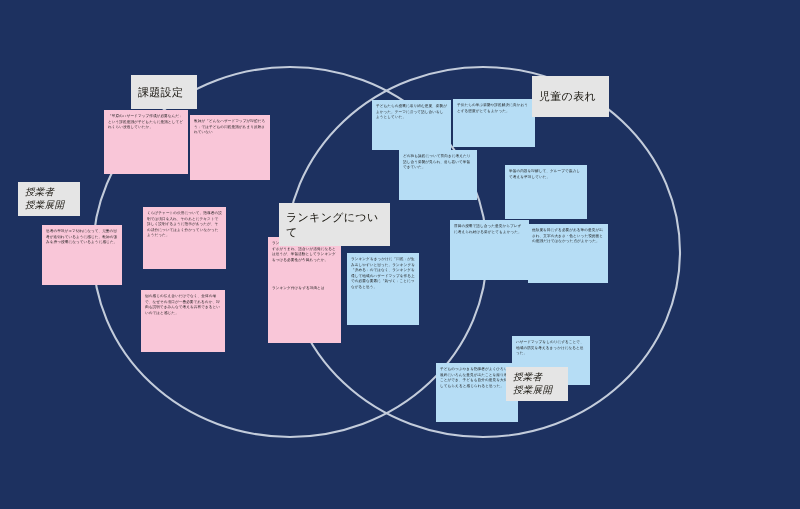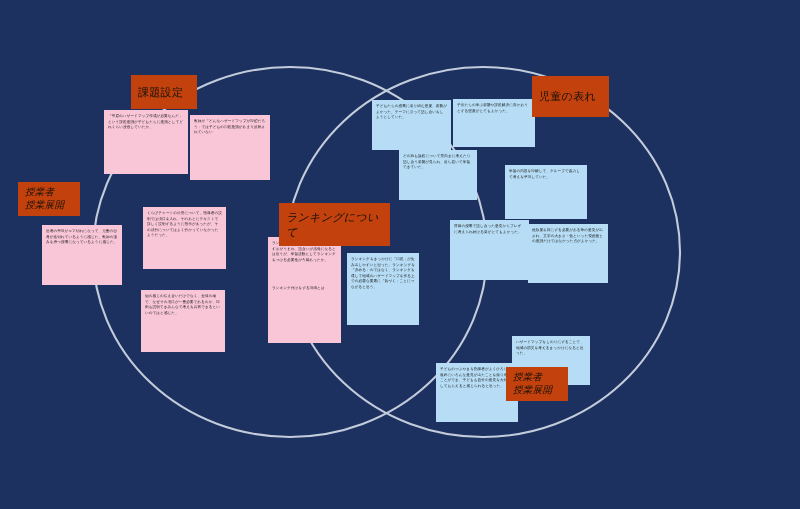--- a/index.html
+++ b/index.html
@@ -42,21 +42,21 @@
   }
   .note.pink {
     background: #f9c6d8;
   }
   .note.blue {
     background: #b6ddf5;
   }
   .label {
     position: absolute;
     box-sizing: border-box;
-    background: #c2410c;
+    background: #e5e5e5;
     color: #14110a;
     font-size: 11px;
     line-height: 1.35;
     letter-spacing: 0.3px;
     padding: 17px 7px;
     white-space: pre-line;
     display: flex;
     align-items: center;
   }
   .label.small {
@@ -94,18 +94,18 @@
       <div class="note blue" style="left: 450px; top: 220px; width: 79px; height: 60px;">前回の授業で話し合った意見からブレずに考えられ続ける姿がとてもよかった。</div>
       <div class="note blue" style="left: 528px; top: 224px; width: 80px; height: 59px;">危険度を同にする必要がある等の意見が出され、文字の大きさ・色といった視覚面との意識だけではなかった点がよかった。</div>
       <div class="note blue" style="left: 512px; top: 336px; width: 78px; height: 49px;">ハザードマップをしのりにすることで、地域の防災を考えるきっかけになると思った。</div>
       <div class="note blue" style="left: 436px; top: 363px; width: 82px; height: 59px;">子どものつぶやきを指導者がよくひろい、最終にいろんな意見が出たことを振り返ることができ、子どもも自分の意見を大切にしてもらえると感じられると思った。</div>
     </div>
   <div class="labels-layer">
       <div class="label" style="left: 131px; top: 75px; width: 66px; height: 31px;">課題設定</div>
       <div class="label" style="left: 532px; top: 76px; width: 77px; height: 41px;">児童の表れ</div>
       <div class="label small" style="left: 18px; top: 182px; width: 62px; height: 34px;">授業者
 授業展開</div>
-      <div class="label" style="left: 279px; top: 203px; width: 111px; height: 43px; font-style: italic;">ランキングについて</div>
+      <div class="label" style="left: 279px; top: 203px; width: 111px; height: 43px;">ランキングについて</div>
       <div class="label small" style="left: 506px; top: 367px; width: 62px; height: 34px;">授業者
 授業展開</div>
     </div>
 
 </div>
 
 </body></html>

